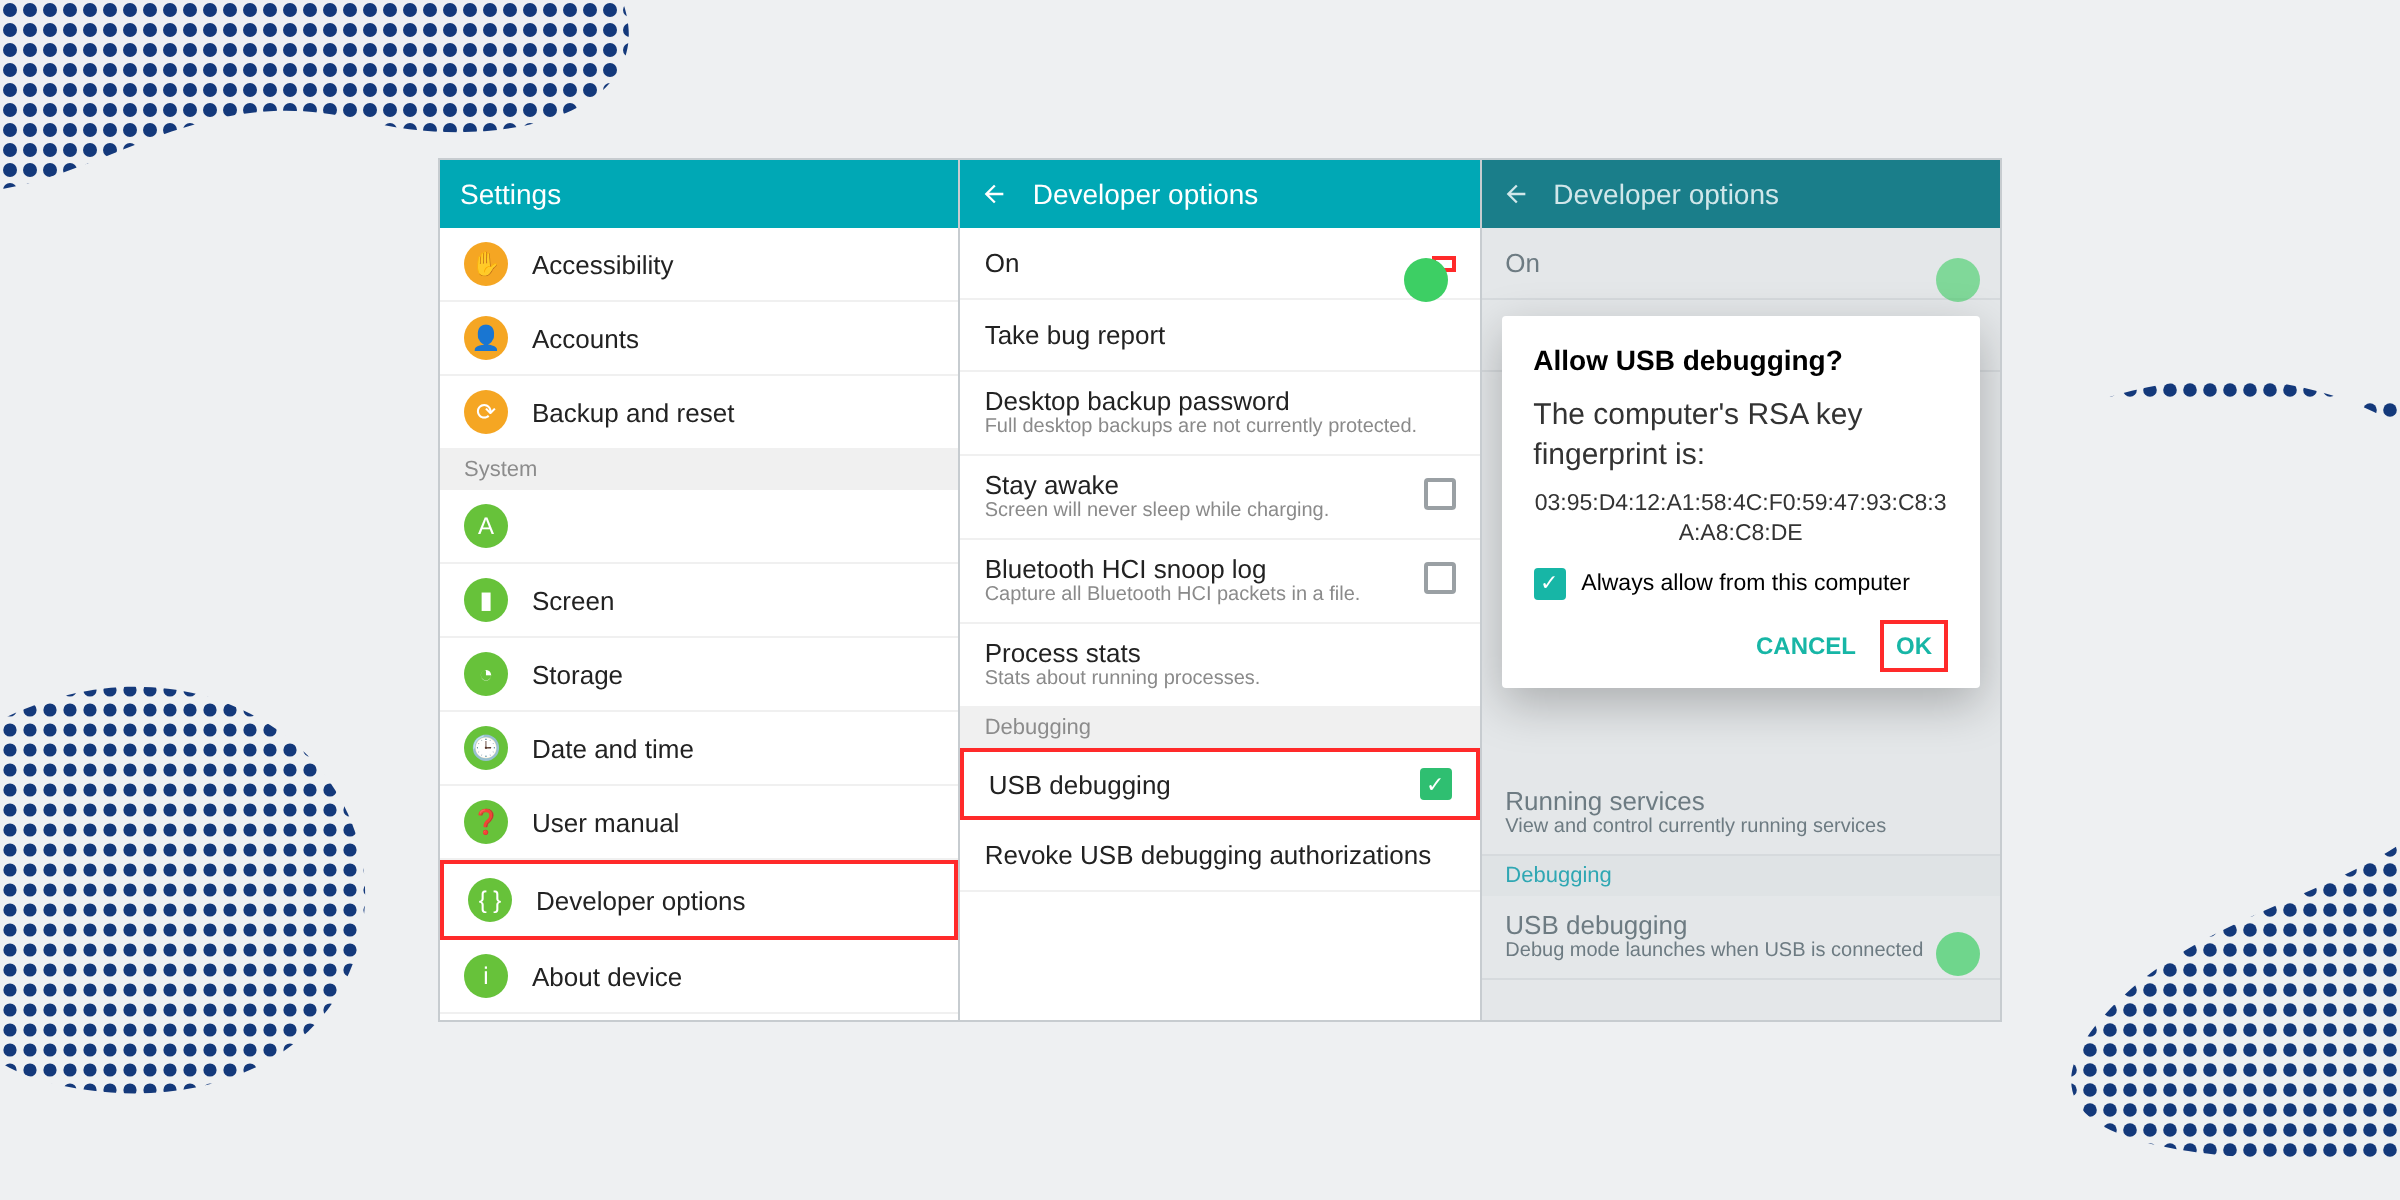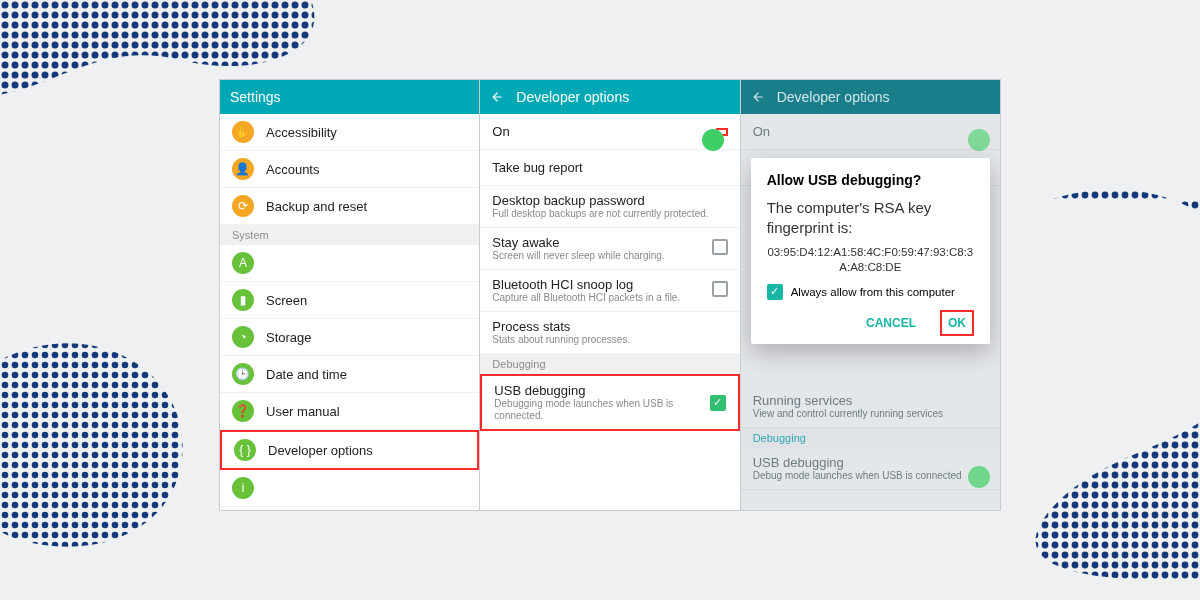--- a/index.html
+++ b/index.html
@@ -119,21 +119,21 @@
   .dialog p { font-size: 15px; color: #333; margin-bottom: 6px; line-height: 1.35; }
   .dialog .fingerprint { font-size: 11.5px; word-break: break-all; margin-bottom: 8px; text-align: center; }
   .dialog .always {
     display: flex; align-items: center; gap: 8px; font-size: 11.5px;
     margin-bottom: 10px;
   }
   .dialog .always .cb {
     width: 16px; height: 16px; background: #17b6a6; border-radius: 2px;
     color: #fff; display: flex; align-items: center; justify-content: center; font-size: 11px;
   }
-  .dialog .actions { display: flex; justify-content: flex-end; gap: 18px; }
+  .dialog .actions { display: flex; justify-content: flex-end; gap: 6px; }
   .dialog .actions button {
     background: none; border: none; font-weight: 700; font-size: 12px;
     color: #17b6a6; cursor: pointer; padding: 4px 6px;
   }
   .dialog .actions .hl-red { border: 2px solid #ff2a2a; text-align: right; }
 
   .faded { color: #a7adb1; }
 </style>
 </head>
 <body>
@@ -223,20 +223,23 @@
           </div>
       </div>
       <div class="row hl-red">
         <span class="icon" style="background:#67c23a">{ }</span>
         <div class="texts">
             <div class="title">Developer options</div>
           </div>
       </div>
       <div class="row">
         <span class="icon" style="background:#67c23a">i</span>
+        <div class="texts">
+            <div class="title">About device</div>
+          </div>
       </div>
     </div>
   </div>
 
   <div class="panel">
     <div class="appbar">
       <span class="back-arrow">
         <svg viewBox="0 0 24 24">
             <path d="M20 11H7.8l5.6-5.6L12 4l-8 8 8 8 1.4-1.4L7.8 13H20z"></path>
           </svg>
@@ -280,23 +283,27 @@
       <div class="row">
         <div class="texts">
           <div class="title">Process stats</div>
           <div class="sub">Stats about running processes.</div>
         </div>
       </div>
       <div class="section-header">Debugging</div>
       <div class="row hl-red">
         <div class="texts">
           <div class="title">USB debugging</div>
-          <div class="sub">Debugging mode launches when USB is connected.</div>
         </div>
         <div class="control"><span class="checkbox checked">✓</span></div>
+      </div>
+      <div class="row">
+        <div class="texts">
+            <div class="title">Revoke USB debugging authorizations</div>
+          </div>
       </div>
     </div>
   </div>
 
   <div class="panel panel3">
     <div class="appbar dim">
       <span class="back-arrow">
         <svg viewBox="0 0 24 24">
             <path d="M20 11H7.8l5.6-5.6L12 4l-8 8 8 8 1.4-1.4L7.8 13H20z"></path>
           </svg>

